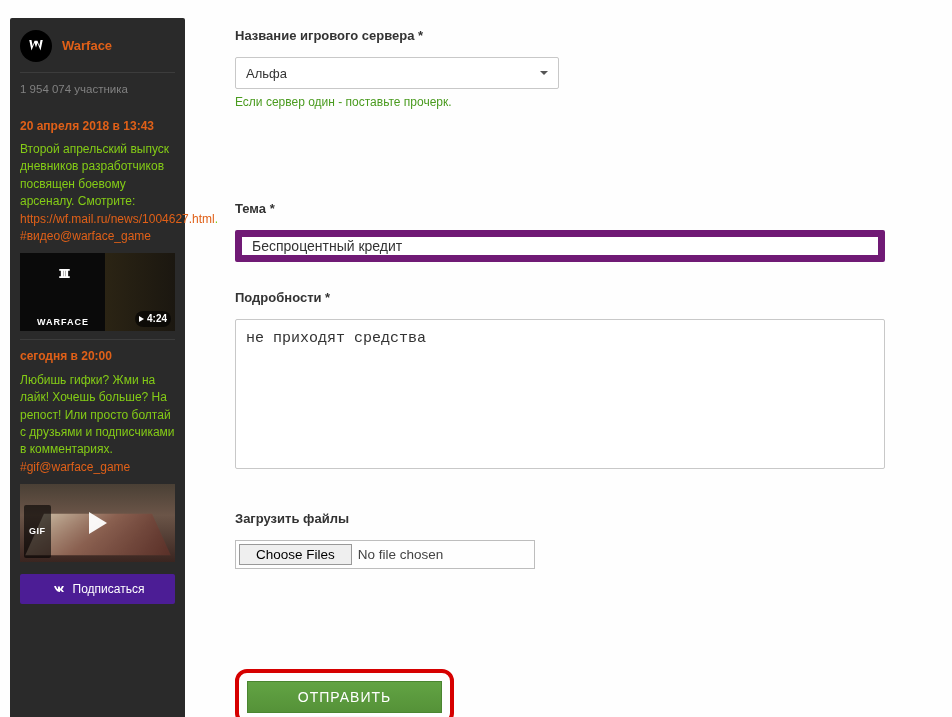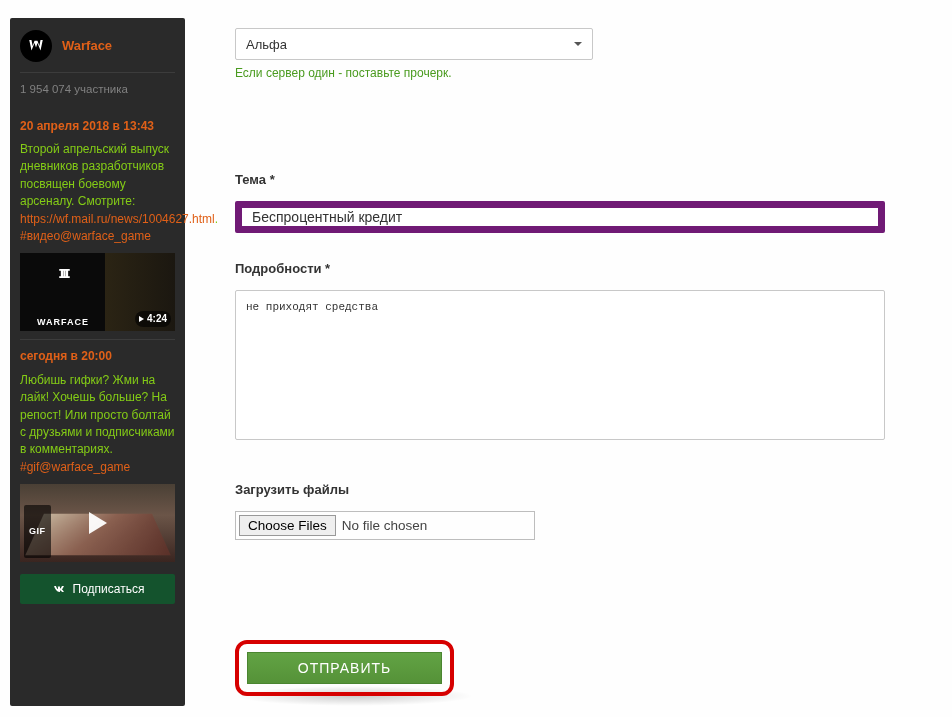--- a/index.html
+++ b/index.html
@@ -107,21 +107,21 @@
     border-bottom: 11px solid transparent;
   }
   .gif-badge {
     position:absolute; left:4px; bottom:4px;
     background: rgba(0,0,0,0.6); color:#fff; font-size:9px; font-weight:bold;
     padding:20px 5px; border-radius:2px;
     letter-spacing:0.5px;
   }
   .subscribe-btn {
     margin-top: 12px;
-    background: #14532d;
+    background: #4c1d95;
     color: #fff;
     border: none;
     width: 100%;
     height: 30px;
     font-size: 12px;
     display:flex; align-items:center; justify-content:center; gap:8px;
     cursor:pointer;
     border-radius: 2px;
   }
   .vk-icon { width:14px; height:14px; fill:#fff; }
@@ -133,21 +133,21 @@
     max-width: 720px;
   }
   .field-label {
     font-size: 13px;
     font-weight: bold;
     color: #333;
     margin-bottom: 14px;
   }
   .select-wrap {
     position: relative;
-    width: 358px;
+    width: 324px;
   }
   .select-box {
     width: 100%;
     height: 32px;
     border: 1px solid #c8c8c8;
     border-radius: 2px;
     background: #fff;
     padding: 0 10px;
     font-size: 13px;
     color: #333;
@@ -175,37 +175,37 @@
     padding: 0 10px;
     font-size: 14px;
     color: #333;
   }
   .textarea {
     width: 650px;
     height: 150px;
     border: 1px solid #c8c8c8;
     border-radius: 2px;
     padding: 10px;
-    font-size: 11px;
+    font-size: 15px;
     font-family: 'Courier New', monospace;
     color: #333;
     resize: none;
   }
   .file-wrap {
     width: 300px;
     border: 1px solid #bdbdbd;
     padding: 3px;
     display:flex; align-items:center; gap:6px;
     font-size: 13.5px;
     color:#444;
   }
   .file-btn {
     background: #efefef;
     border: 1px solid #999;
-    padding: 2px 8px;
+    padding: 2px 16px;
     font-size: 13.5px;
     cursor:pointer;
   }
   .submit-wrap {
     margin-top: 100px;
     position: relative;
     display:inline-block;
     padding: 8px;
     border: 4px solid #d60000;
     border-radius: 12px;
@@ -278,20 +278,21 @@
 
     <button class="subscribe-btn">
       <svg class="vk-icon" viewBox="0 0 24 24">
           <path d="M22 7c.2 0-.1 1.3-1.8 3.6-1.4 1.9-1.6 2-1.3 2.4.2.3 2.5 2.5 3 3.5.2.4.1.5-.4.5h-2.1c-.5 0-.7-.3-1.6-1.2-1.4-1.3-1.7-1.4-2-1.4-.4 0-.4.1-.4 1v1.1c0 .4-.1.5-.9.5-2 0-4.2-1.2-5.8-3.4C6.1 10.2 5.5 7.6 5.5 7.2c0-.2.1-.2.5-.2h2.1c.4 0 .5.2.7.6.8 2.4 2.2 4.5 2.8 4.5.2 0 .3-.1.3-.9V9.4c-.1-1.1-.6-1.2-.6-1.6 0-.2.1-.3.4-.3h3.3c.3 0 .4.2.4.5v2.8c0 .3.1.4.2.4.2 0 .4-.1.8-.5 1.2-1.4 2.1-3.5 2.1-3.5.1-.2.3-.4.7-.4H22z"></path>
         </svg>
       <span>Подписаться</span>
     </button>
   </aside>
 
   <main class="main">
+    <div class="field-label">Название игрового сервера *</div>
     <div class="select-wrap">
       <div class="select-box">
         <span>Альфа</span>
         <span class="caret-down"></span>
       </div>
     </div>
     <div class="hint">Если сервер один - поставьте прочерк.</div>
 
     <div class="spacer-lg"></div>
 

